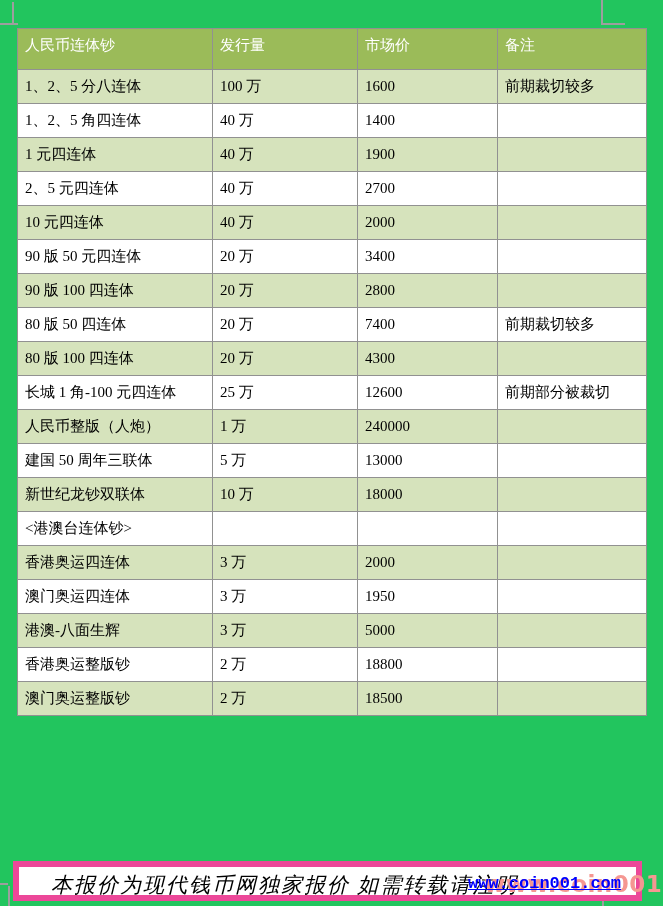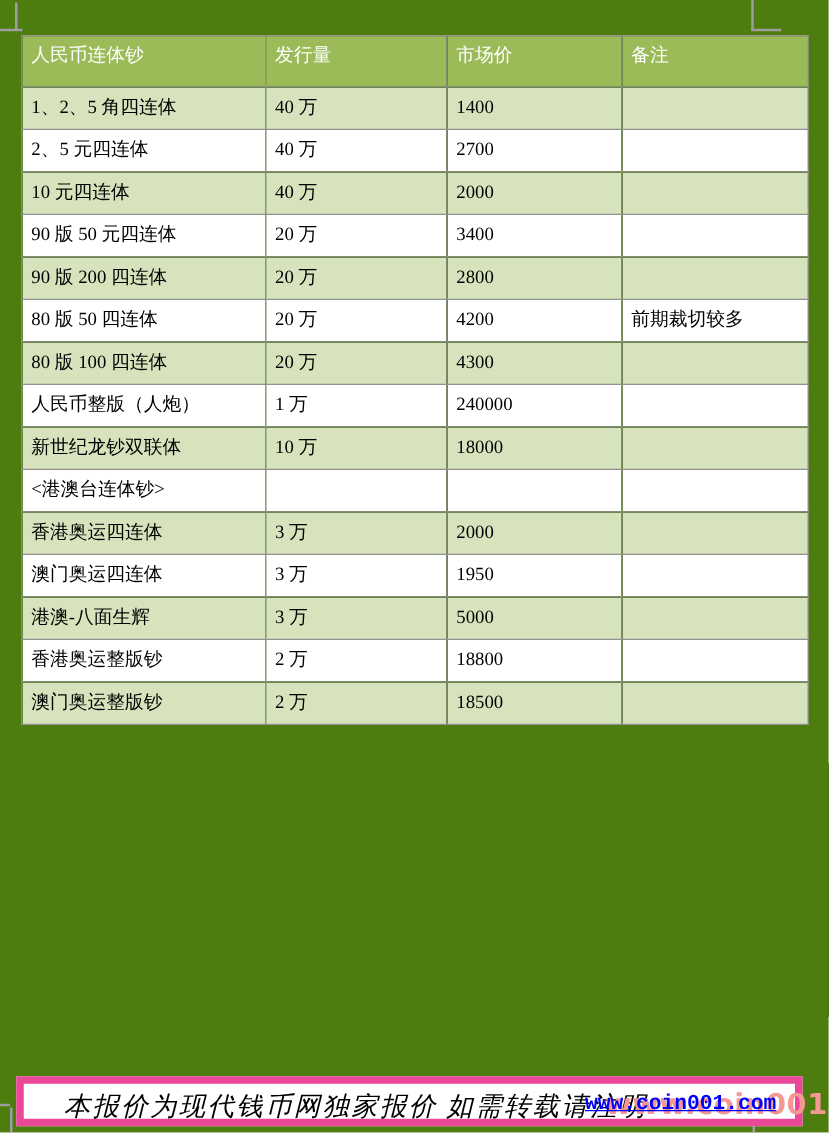--- a/index.html
+++ b/index.html
@@ -1,21 +1,21 @@
 <!DOCTYPE html>
 <html><head>
 <meta charset="utf-8">
 <style>
   * { margin: 0; padding: 0; box-sizing: border-box; }
   html, body { background: #ffffff; }
   .page {
     position: relative;
     width: 663px;
     height: 906px;
-    background: #4d7c0f;
+    background: #22c55e;
     overflow: hidden;
     font-family: "Liberation Serif", "DejaVu Serif", serif;
   }
 
   
   .mark { position: absolute; background: var(--mark-color, #9e9e9e); }
   .mark-tl-v { left: 12px; top: 2px;  width: 2px;  height: 22px; }
   .mark-tl-h { left: 0;    top: 23px; width: 18px; height: 2px; }
   .mark-tr-v { left: 601px; top: 0;    width: 2px;  height: 24px; }
   .mark-tr-h { left: 601px; top: 23px; width: 24px; height: 2px; }
@@ -127,65 +127,89 @@
     <thead>
       <tr>
         <th>人民币连体钞</th>
         <th>发行量</th>
         <th>市场价</th>
         <th>备注</th>
       </tr>
     </thead>
     <tbody>
         <tr>
+          <td>1、2、5 分八连体</td>
+          <td>100 万</td>
+          <td>1600</td>
+          <td>前期裁切较多</td>
+        </tr>
+        <tr>
           <td>1、2、5 角四连体</td>
           <td>40 万</td>
           <td>1400</td>
           <td></td>
         </tr>
         <tr>
+          <td>1 元四连体</td>
+          <td>40 万</td>
+          <td>1900</td>
+          <td></td>
+        </tr>
+        <tr>
           <td>2、5 元四连体</td>
           <td>40 万</td>
           <td>2700</td>
           <td></td>
         </tr>
         <tr>
           <td>10 元四连体</td>
           <td>40 万</td>
           <td>2000</td>
           <td></td>
         </tr>
         <tr>
           <td>90 版 50 元四连体</td>
           <td>20 万</td>
           <td>3400</td>
           <td></td>
         </tr>
         <tr>
-          <td>90 版 200 四连体</td>
+          <td>90 版 100 四连体</td>
           <td>20 万</td>
           <td>2800</td>
           <td></td>
         </tr>
         <tr>
           <td>80 版 50 四连体</td>
           <td>20 万</td>
-          <td>4200</td>
+          <td>7400</td>
           <td>前期裁切较多</td>
         </tr>
         <tr>
           <td>80 版 100 四连体</td>
           <td>20 万</td>
           <td>4300</td>
           <td></td>
+        </tr>
+        <tr>
+          <td>长城 1 角-100 元四连体</td>
+          <td>25 万</td>
+          <td>12600</td>
+          <td>前期部分被裁切</td>
         </tr>
         <tr>
           <td>人民币整版（人炮）</td>
           <td>1 万</td>
           <td>240000</td>
+          <td></td>
+        </tr>
+        <tr>
+          <td>建国 50 周年三联体</td>
+          <td>5 万</td>
+          <td>13000</td>
           <td></td>
         </tr>
         <tr>
           <td>新世纪龙钞双联体</td>
           <td>10 万</td>
           <td>18000</td>
           <td></td>
         </tr>
         <tr>
           <td>&lt;港澳台连体钞&gt;</td>

